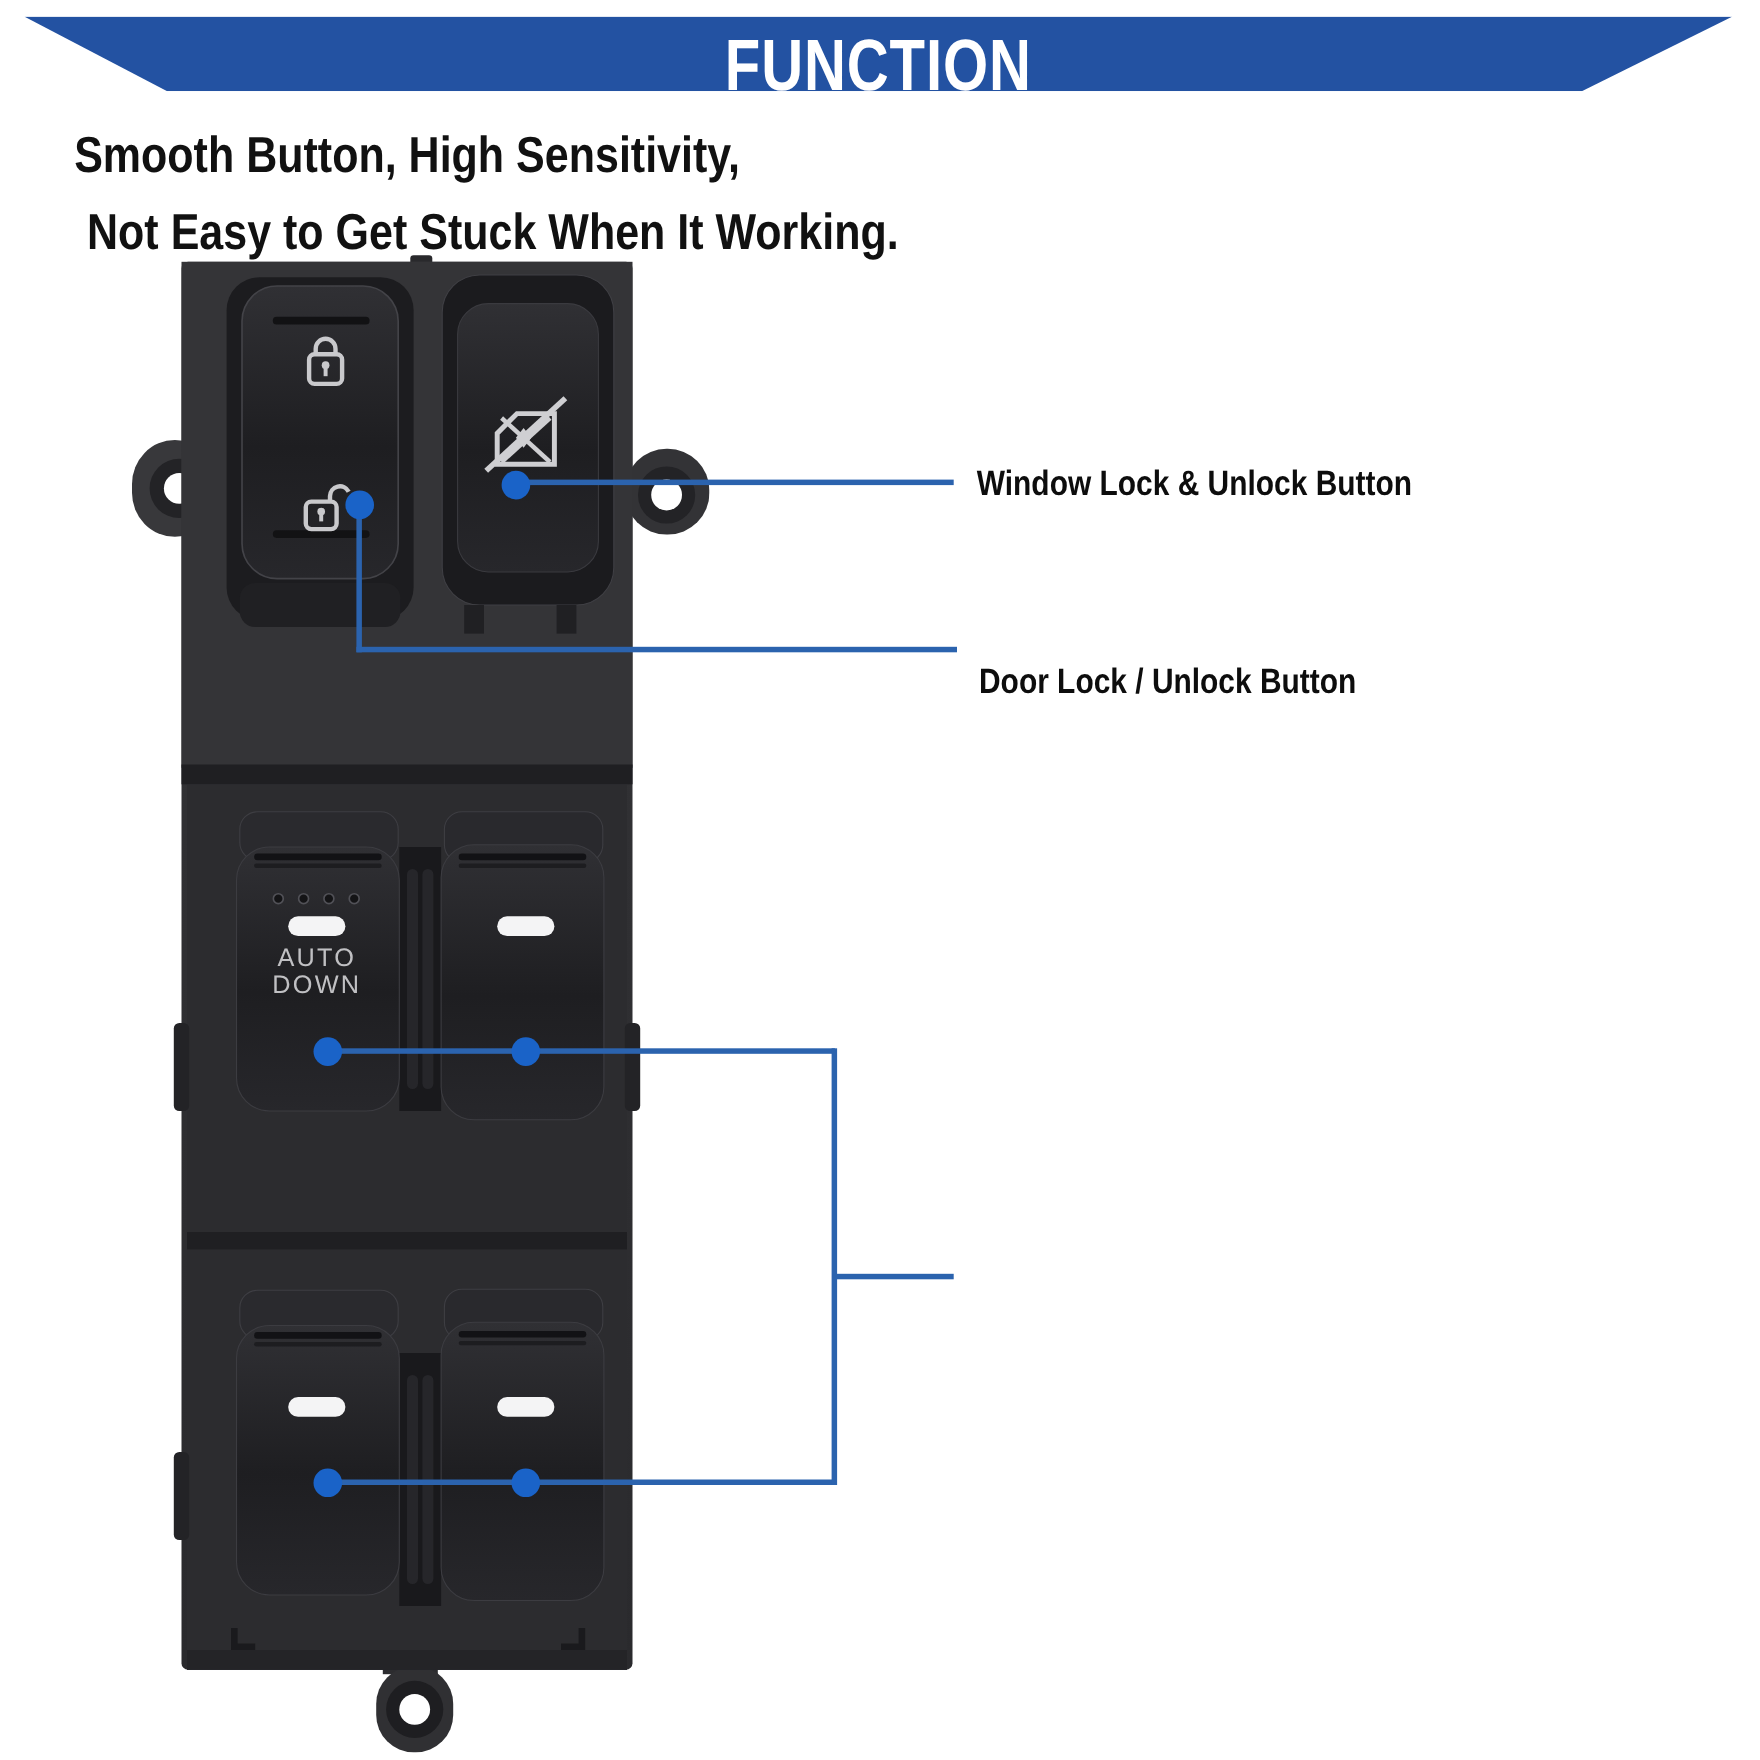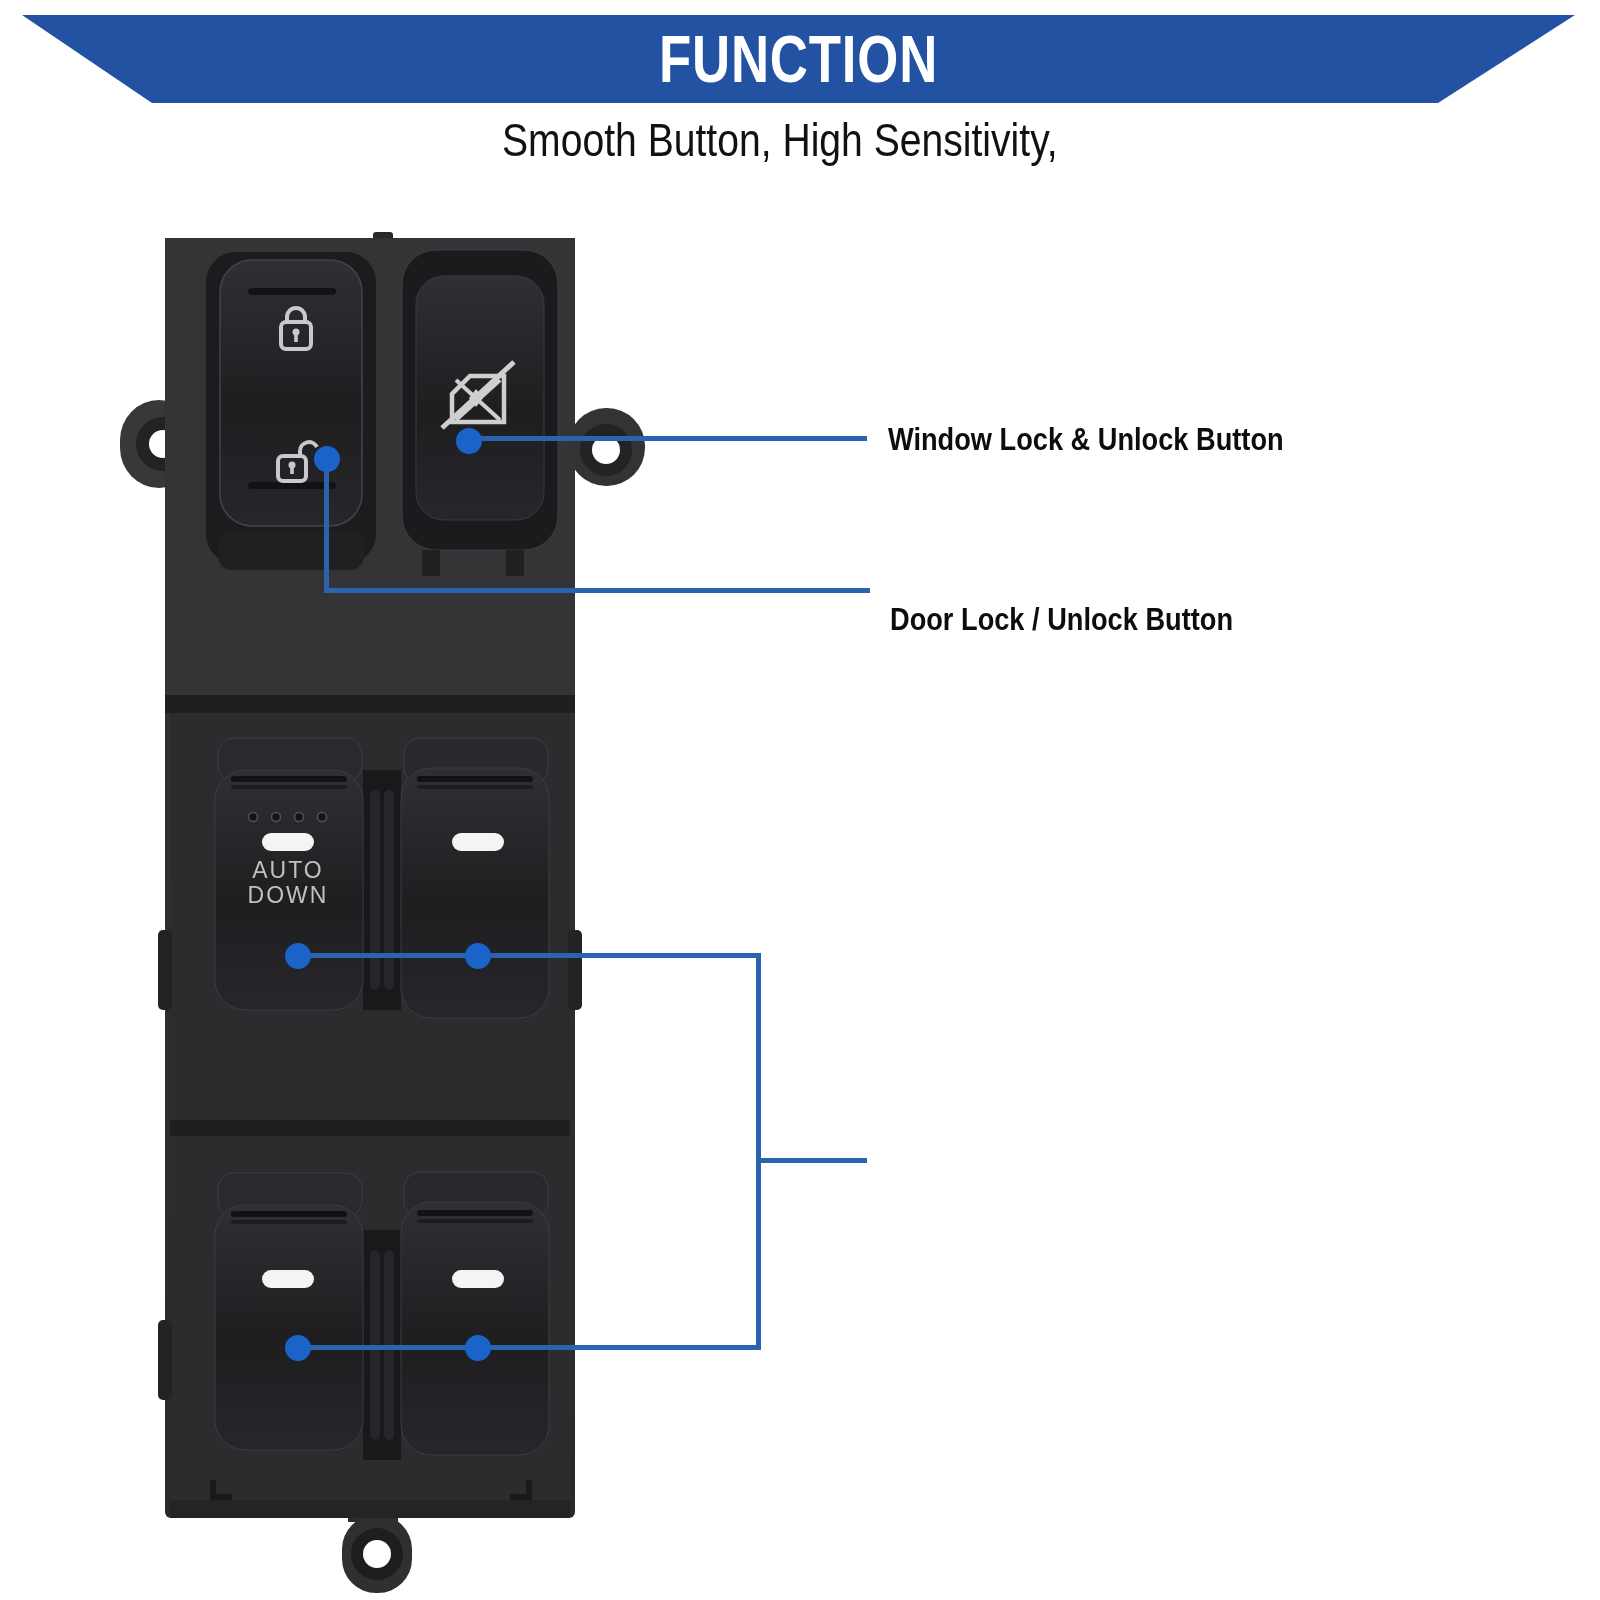--- a/index.html
+++ b/index.html
@@ -1,29 +1,29 @@
 <!DOCTYPE html>
 <html style="--banner-bg: #2352a2; --line-blue: #2b63ae; --dot-blue: #1a63c8; --label-color: #0d0d0d;"><head>
 <meta charset="utf-8">
 <style>
   html,body{margin:0;padding:0;background:#ffffff;}
   .page{position:relative;width:1600px;height:1600px;background:#ffffff;overflow:hidden;
         font-family:"Liberation Sans", sans-serif;}
 
   
-  .banner{position:absolute;left:22px;top:15px;width:1553px;height:88px;
+  .banner{position:absolute;left:22px;top:15px;width:1553px;height:68px;
           background:var(--banner-bg,#2352a2);
           clip-path:polygon(0 0,100% 0,calc(100% - 137px) 100%,130px 100%);
           text-align:center;}
   .banner-text{display:inline-block;line-height:88px;color:#ffffff;font-weight:bold;
                font-size:66px;letter-spacing:1px;transform:scaleX(0.80);transform-origin:center;}
 
   
-  .subtitle{position:absolute;left:0;width:1560px;text-align:center;color:#111111;
-            font-weight:normal;font-size:46px;line-height:56px;white-space:nowrap;}
+  .subtitle{position:absolute;left:14px;width:1560px;color:#111111;
+            font-weight:bold;font-size:46px;line-height:56px;white-space:nowrap;}
   .subtitle span{display:inline-block;transform:scaleX(0.85);transform-origin:center;}
   .subtitle.l1{top:112px;}
   .subtitle.l2{top:182px;}
 
   
   .callout-label{position:absolute;color:var(--label-color,#0d0d0d);font-weight:bold;
                  font-size:32px;line-height:56px;white-space:nowrap;}
   .callout-label span{display:inline-block;transform:scaleX(0.85);transform-origin:left center;}
   .lbl-window-lock{left:888px;top:411px;}
   .lbl-door-lock{left:890px;top:563px;margin-top:28px;}
@@ -41,20 +41,23 @@
 <body>
 
 <div class="page">
 
   <div class="banner">
     <span class="banner-text">FUNCTION</span>
   </div>
 
   <div class="subtitle l1">
     <span>Smooth Button, High Sensitivity,</span>
+  </div>
+  <div class="subtitle l2">
+    <span>Not Easy to Get Stuck When It Working.</span>
   </div>
 
   <svg class="product" viewBox="0 0 525 1380" xmlns="http://www.w3.org/2000/svg">
     <defs>
       <linearGradient id="rockGrad" x1="0" y1="0" x2="0" y2="1">
         <stop offset="0" stop-color="#303034"></stop>
         <stop offset="0.55" stop-color="#1e1e21"></stop>
         <stop offset="1" stop-color="#27272b"></stop>
       </linearGradient>
       <linearGradient id="bodyGrad" x1="0" y1="0" x2="0" y2="1">

